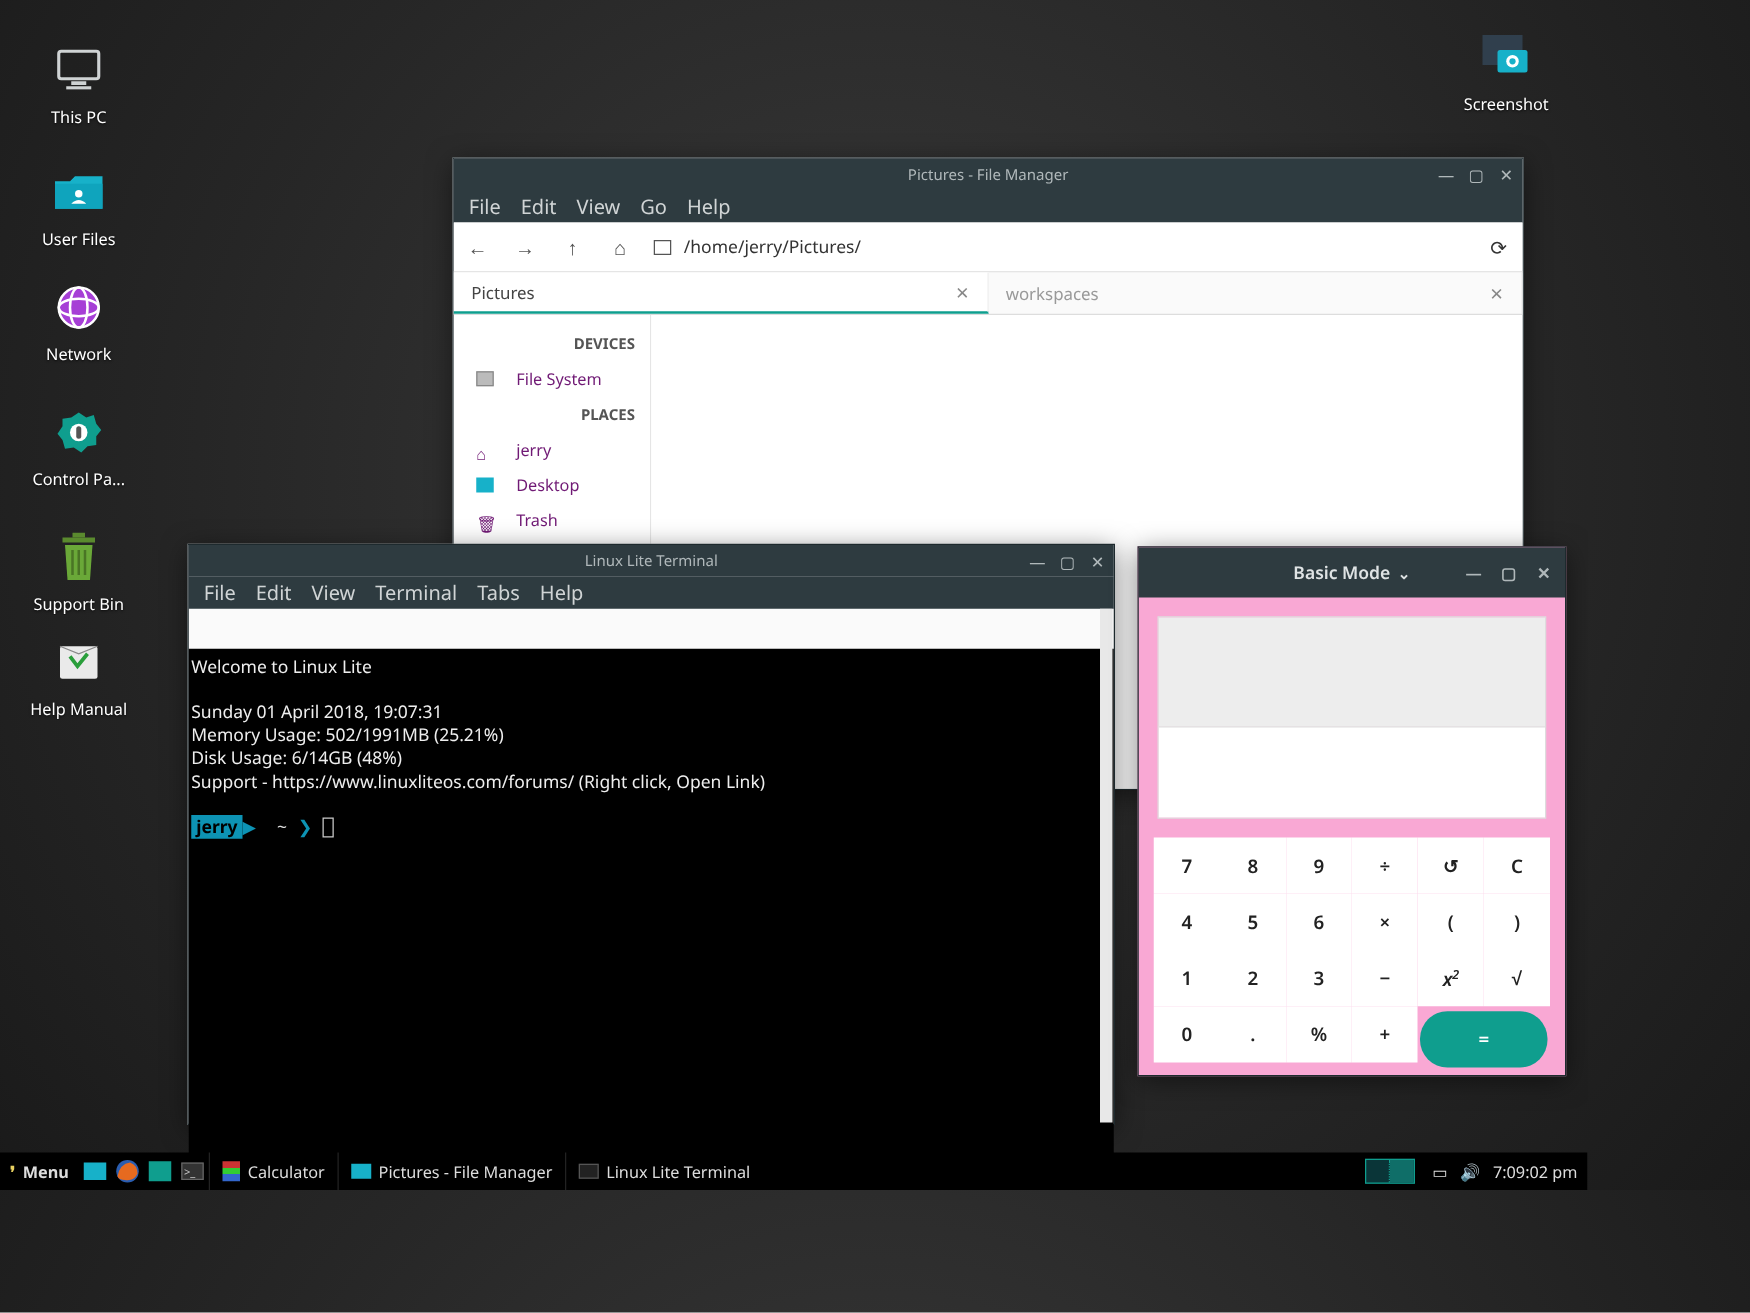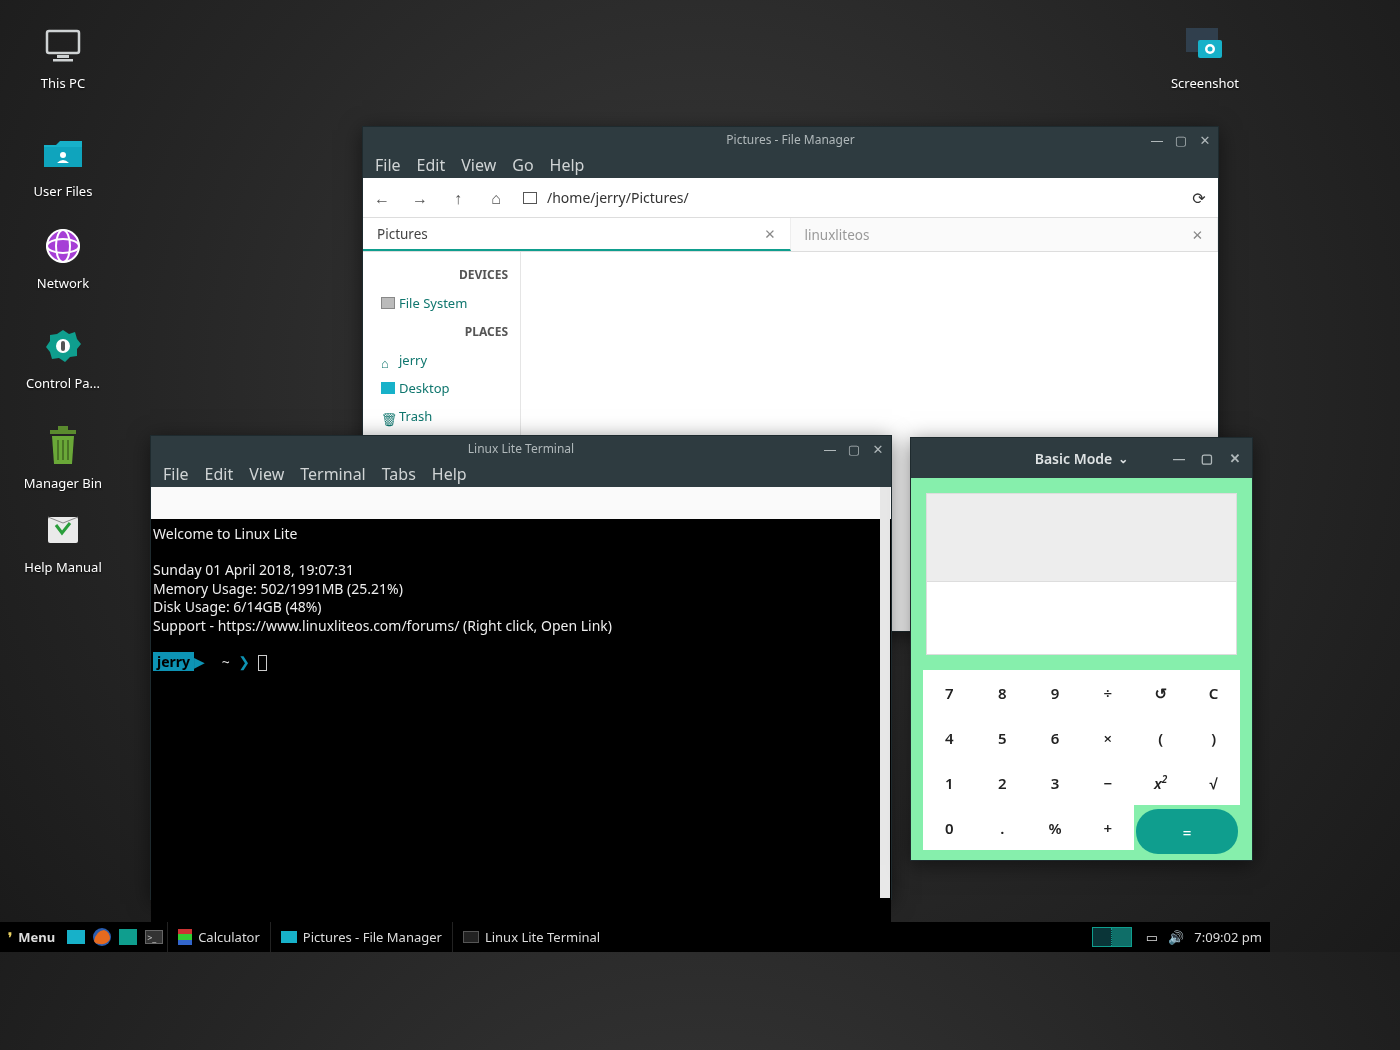--- a/index.html
+++ b/index.html
@@ -26,35 +26,35 @@
 .fm-path { flex: 1; display: flex; align-items: center; gap: 10px; padding: 0 8px; font-size: 14px; color: #333; }
 .fm-path-icon { width: 14px; height: 12px; border: 1.5px solid #555; background: #fff; }
 .fm-reload { width: 38px; height: 40px; background: none; border: none; font-size: 16px; cursor: pointer; color: #333; }
 .fm-tabs { height: 34px; display: flex; background: #fafafa; border-bottom: 1px solid #ddd; }
 .fm-tab { display: flex; align-items: center; padding: 0 14px; font-size: 13.5px; color: #444; gap: 78px; border-right: 1px solid #eee; cursor: pointer; flex:1; justify-content: space-between; }
 .fm-tab.active { border-bottom: 2px solid #0f9e8e; background: #fff; }
 .fm-tab .x { color: #888; }
 .fm-body { display: flex; height: calc(100% - 125px); }
 .fm-side { width: 158px; background: #fff; border-right: 1px solid #e5e5e5; padding: 8px 0; font-size: 13px; }
 .fm-side-head { padding: 6px 12px; font-weight: bold; color: #555; font-size: 12px; text-align: right; }
-.fm-side-item { padding: 5px 12px 5px 18px; display: flex; align-items: center; gap: 4px; color: #0f766e; cursor: pointer; }
+.fm-side-item { padding: 5px 12px 5px 18px; display: flex; align-items: center; gap: 18px; color: #701a75; cursor: pointer; }
 .fm-side-item .ico { width: 14px; height: 12px; }
 .fm-content { flex: 1; background: #fff; }
 
 
 #term { left: 150px; top: 435px; width: 742px; height: 465px; }
 .term-body { background: #000; color: #eee; font-family: "DejaVu Sans Mono", monospace; font-size: 14px; padding: 6px 2px; height: calc(100% - 51px); line-height: 1.25; white-space: pre; margin-top: 32px; }
 .term-scroll { position:absolute; right:1px; top:51px; bottom:1px; width:10px; background:#e8e8e8; }
 .prompt-user { background:#0d93b4; color:#000; padding:0 4px; font-weight:bold; }
 .prompt-tilde { color:#ddd; }
 .prompt-arrow { color:#0d93b4; }
 .cursor-box { display:inline-block; width:9px; height:16px; border:1px solid #ccc; vertical-align:middle; }
 
 
-#calc { left: 910px; top: 437px; width: 343px; height: 424px; background:#86efac; }
+#calc { left: 910px; top: 437px; width: 343px; height: 424px; background:#f9a8d4; }
 #calc .titlebar { height: 40px; background:#2e3b40; color:#dfe3e4; font-size:14px; font-weight:600; justify-content:center; }
 #calc .titlebar .mode-chev { margin-left:6px; font-size:12px; }
 #calc .titlebar .win-ctrls { right:8px; gap:10px; }
 .calc-display { margin:15px; height:162px; border:1px solid #ddd; display:flex; flex-direction:column; }
 .calc-display .top { flex:0.55; background:#ededed; }
 .calc-display .bot { flex:0.45; background:#fff; border-top:1px solid #ddd; }
 .calc-keys { display:grid; grid-template-columns: repeat(6,1fr); gap:0; padding: 0 12px 12px; }
 .calc-keys button { height:45px; background:#fff; border:none; font-size:15px; color:#222; cursor:pointer; font-weight:600; }
 .calc-keys button.eq { background:#0f9e8e; color:#fff; border-radius:22px; grid-column: span 2; margin:4px 2px; }
 
@@ -65,21 +65,21 @@
 .tb-task { display:flex; align-items:center; gap:6px; padding:0 10px; height:100%; cursor:pointer; border-left:1px solid #222; }
 .tb-spacer { flex:1; }
 .tb-tray { display:flex; align-items:center; gap:10px; padding:0 8px; }
 .workspace-switcher { width:40px; height:20px; border:1px solid #0f9e8e; background:#0a3538; display:flex; margin-right:6px; }
 .workspace-switcher div { flex:1; border-right:1px dotted #0f9e8e; }
 .workspace-switcher div:last-child { border:none; background:#0f6e68; }
 </style>
 </head>
 <body>
 
-<div class="desktop-icon" style="left:18px; top:22px;">
+<div class="desktop-icon" style="left:18px; top:32px;">
   <div class="icon-box">
       <svg width="40" height="38" viewBox="0 0 40 38">
         <rect x="4" y="4" width="32" height="22" rx="2" fill="none" stroke="#cfd3d4" stroke-width="2.5"></rect>
         <rect x="14" y="28" width="12" height="3" fill="#cfd3d4"></rect>
         <rect x="10" y="32" width="20" height="2.5" fill="#cfd3d4"></rect>
       </svg>
     </div>
   <div class="label">This PC</div>
 </div>
 <div class="desktop-icon" style="left:18px; top:130px;">
@@ -118,21 +118,21 @@
   <div class="icon-box">
       <svg width="34" height="40">
         <rect x="4" y="4" width="26" height="4" fill="#5a8a2e"></rect>
         <rect x="12" y="0" width="10" height="4" fill="#5a8a2e"></rect>
         <path d="M6 10 L28 10 L26 38 L8 38 Z" fill="#6aa838"></path>
         <line x1="12" y1="14" x2="12" y2="34" stroke="#4a7525" stroke-width="2"></line>
         <line x1="17" y1="14" x2="17" y2="34" stroke="#4a7525" stroke-width="2"></line>
         <line x1="22" y1="14" x2="22" y2="34" stroke="#4a7525" stroke-width="2"></line>
       </svg>
     </div>
-  <div class="label">Manager Bin</div>
+  <div class="label">Support Bin</div>
 </div>
 <div class="desktop-icon" style="left:18px; top:506px;text-align:center;">
   <div class="icon-box">
       <svg width="38" height="38">
         <rect x="4" y="6" width="30" height="26" rx="2" fill="#eaeaea"></rect>
         <path d="M4 6 L19 12 L34 6" fill="none" stroke="#888" stroke-width="1"></path>
         <path d="M12 14 L18 22 L26 12" fill="none" stroke="#2a9e3b" stroke-width="3"></path>
       </svg>
     </div>
   <div class="label">Help Manual</div>
@@ -177,21 +177,21 @@
       <span>/home/jerry/Pictures/</span>
     </div>
     <button class="fm-reload">⟳</button>
   </div>
   <div class="fm-tabs">
     <div class="fm-tab active">
       <span>Pictures</span>
       <span class="x">✕</span>
     </div>
     <div class="fm-tab" style="color:#999;">
-      <span>linuxliteos</span>
+      <span>workspaces</span>
       <span class="x">✕</span>
     </div>
   </div>
   <div class="fm-body">
     <div class="fm-side">
       <div class="fm-side-head">DEVICES</div>
       <div class="fm-side-item">
         <span class="ico" style="background:#bbb;border:1px solid #888;"></span>
         <span>File System</span>
       </div>

